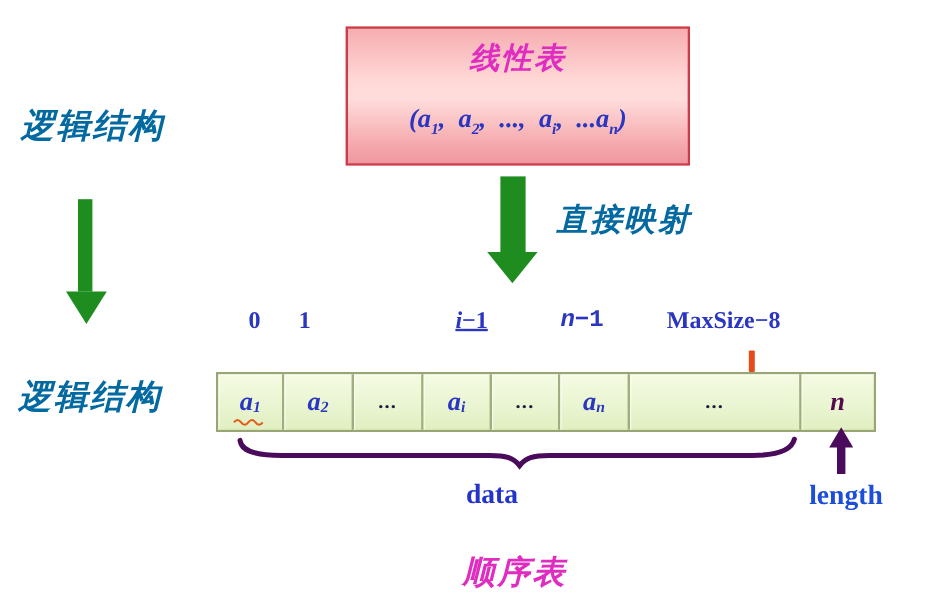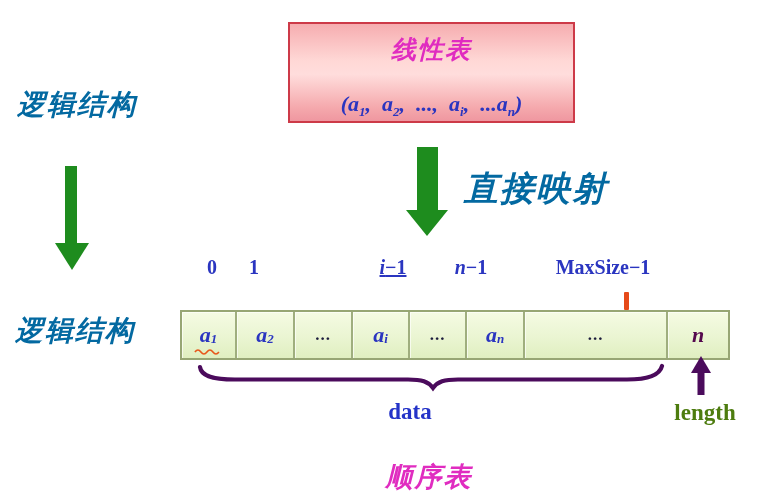--- a/index.html
+++ b/index.html
@@ -12,57 +12,57 @@
   
   .cn{
     font-family:"Liberation Serif","DejaVu Serif",serif;
     font-weight:bold;font-style:italic;letter-spacing:2px;white-space:nowrap;
   }
   .cn-blue{color:#0369a1;}
   .cn-magenta{color:#e02cc0;}
 
   
   .linear-box{
-    left:288px;top:22px;width:287px;height:101px;
+    left:288px;top:22px;width:287px;height:116px;
     border:2px solid #cd3a48;box-sizing:border-box;
     background:linear-gradient(180deg,#f6adb0 0%,#ffd8d6 38%,#ffdddc 52%,#f5a9ad 86%,#ef97a0 100%);
   }
   .box-title{
     position:absolute;left:0;top:12px;width:100%;text-align:center;
     font-size:25px;line-height:28px;
   }
   .box-formula{
     position:absolute;left:0;top:60px;width:100%;text-align:center;
-    color:#2a35c0;font-weight:bold;font-style:italic;font-size:22px;line-height:40px;
+    color:#2a35c0;font-weight:bold;font-style:italic;font-size:22px;line-height:30px;
   }
   .box-formula span{white-space:pre;}
   .box-formula sub{font-size:13px;font-style:italic;}
 
   .lbl-logical{left:17px;top:86px;font-size:28px;}
   .lbl-storage{left:15px;top:312px;font-size:28px;}
-  .lbl-mapping{left:464px;top:166px;font-size:34px;}
+  .lbl-mapping{left:464px;top:166px;font-size:26px;}
   .lbl-seq-wrap{left:0px;top:459px;width:100%;text-align:center;}
   .lbl-seq-inner{display:inline-block;margin-left:83px;font-size:27px;}
 
   
   .g-shaft{background:#1e8c1e;}
   .g-head{width:0;height:0;border-style:solid;border-color:#1e8c1e transparent transparent transparent;}
   .arrowL-shaft{left:65px;top:166px;width:12px;height:77px;}
   .arrowL-head{left:55px;top:243px;border-width:27px 17px 0 17px;}
   .arrowM-shaft{left:417px;top:147px;width:21px;height:63px;}
   .arrowM-head{left:406px;top:210px;border-width:26px 21px 0 21px;}
 
   
   .idx{
     top:256px;transform:translateX(-50%);color:#2a35c0;font-weight:bold;
     font-size:20px;white-space:nowrap;
   }
   .idx i{font-style:italic;}
   .idx-0{left:212px;} .idx-1{left:254px;} .idx-2{left:393px;text-decoration:underline;}
-  .idx-3{left:471px;} .idx-4{left:603px;}
+  .idx-3{left:485px;font-family:Liberation Mono, monospace;} .idx-4{left:603px;}
 
   
   .tick{left:624px;top:292px;width:5px;height:18px;background:#e64a19;border-radius:1px;}
 
   
   .array{
     left:180px;top:310px;height:46px;display:flex;
     border:2px solid #97a674;box-sizing:content-box;background:#e8f3cd;
   }
   .cell{
@@ -79,21 +79,21 @@
   .cell.dots{color:#1c1c3c;font-style:normal;font-size:17px;letter-spacing:1px;}
   .cell.nfield{color:#55094e;}
   .squiggle{position:absolute;left:50%;transform:translateX(-58%);bottom:3px;}
 
   
   .brace-svg{left:190px;top:360px;}
   .lbl-data{left:410px;top:399px;transform:translateX(-50%);color:#2433c8;font-weight:bold;font-size:23px;}
 
   
   .uparrow-svg{left:690px;top:355px;}
-  .lbl-length{left:705px;top:400px;transform:translateX(-50%);color:#4d7c0f;font-weight:bold;font-size:23px;}
+  .lbl-length{left:705px;top:400px;transform:translateX(-50%);color:#1d4ed8;font-weight:bold;font-size:23px;}
 </style>
 </head>
 <body>
 
 <div class="abs linear-box">
   <div class="box-title cn cn-magenta">线性表</div>
   <div class="box-formula"><span>(a</span><sub>1</sub><span>,  a</span><sub>2</sub><span>,  ...,  a</span><sub>i</sub><span>,  ...a</span><sub>n</sub><span>)</span></div>
 </div>
 
 <div class="abs cn cn-blue lbl-logical">逻辑结构</div>
@@ -102,21 +102,21 @@
 
 <div class="abs g-shaft arrowL-shaft"></div>
 <div class="abs g-head arrowL-head"></div>
 <div class="abs g-shaft arrowM-shaft"></div>
 <div class="abs g-head arrowM-head"></div>
 
 <div class="abs idx idx-0"><i></i><span>0</span></div>
 <div class="abs idx idx-1"><i></i><span>1</span></div>
 <div class="abs idx idx-2"><i>i</i><span>−1</span></div>
 <div class="abs idx idx-3"><i>n</i><span>−1</span></div>
-<div class="abs idx idx-4"><i></i><span>MaxSize−1</span></div>
+<div class="abs idx idx-4"><i></i><span>MaxSize−8</span></div>
 
 <div class="abs tick"></div>
 
 <div class="abs array">
   <div class="cell cell-1">
     <span>a</span>
       <sub>1</sub>
     <svg class="squiggle" width="26" height="6" viewBox="0 0 26 6">
       <path d="M1,3 Q4,-1 7,3 T13,3 T19,3 T25,3" fill="none" stroke="#e8581c" stroke-width="1.6"></path>
     </svg>

